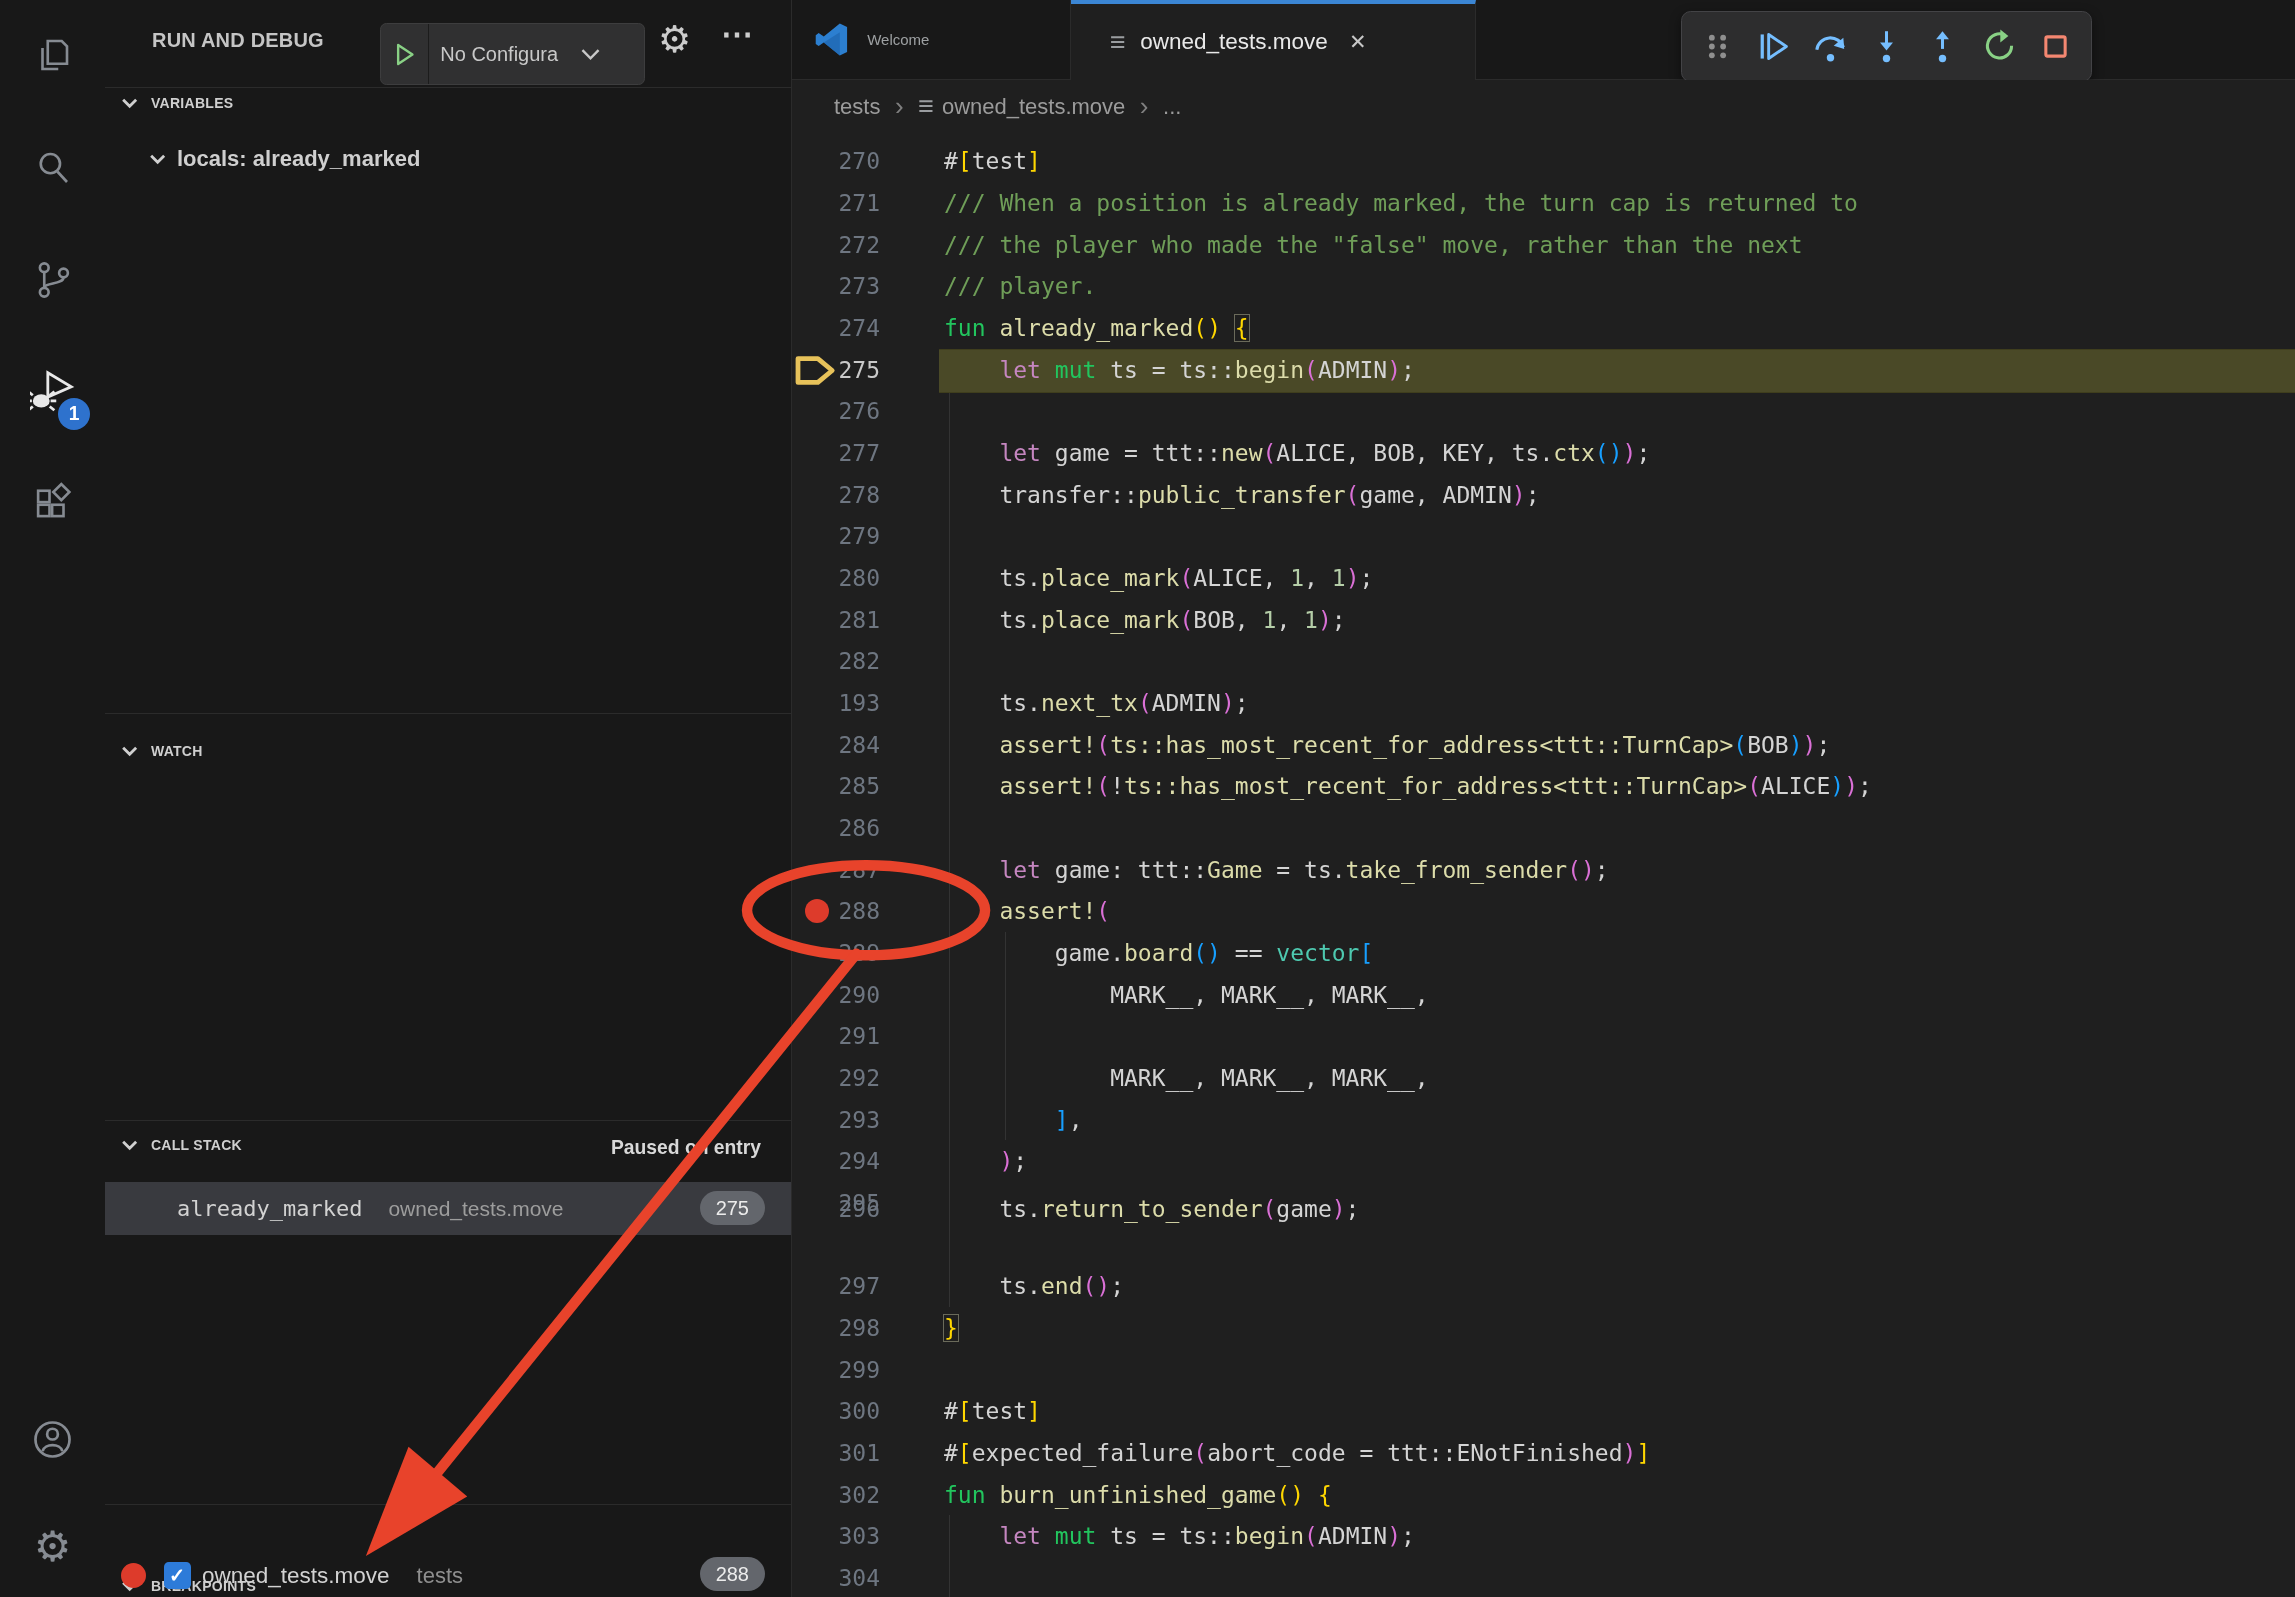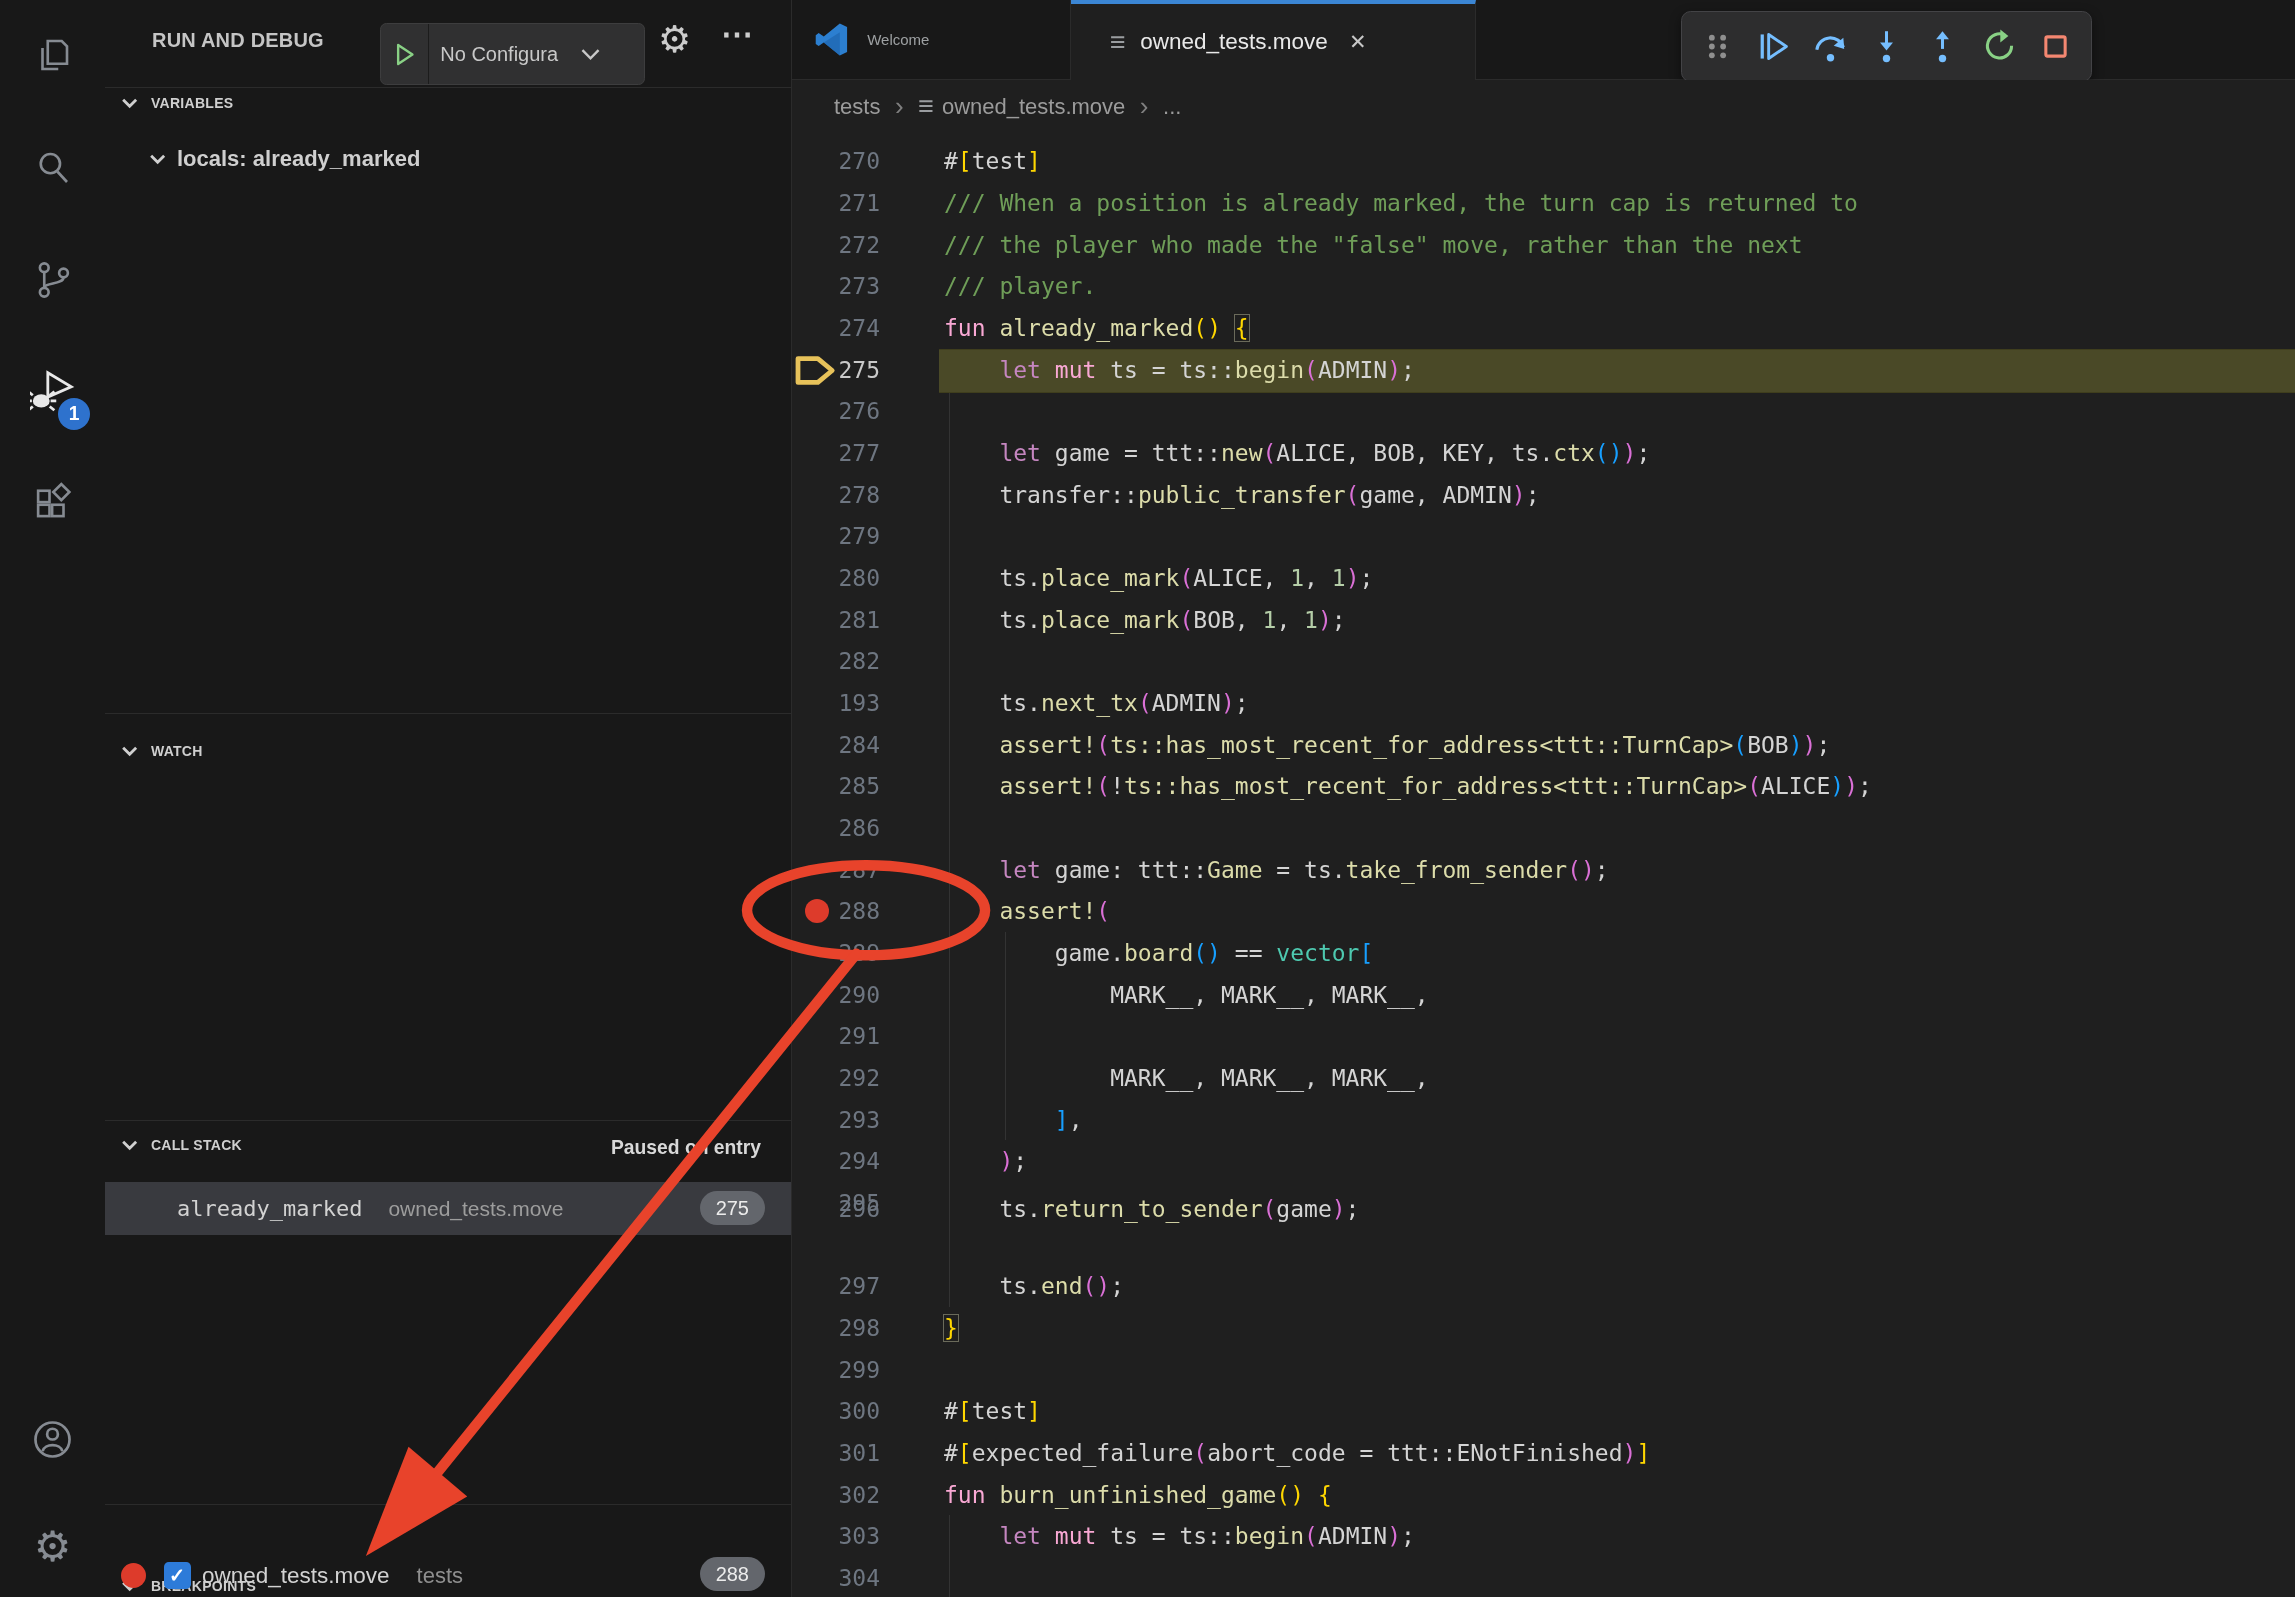--- a/index.html
+++ b/index.html
@@ -68,21 +68,21 @@
   #code{position:absolute;left:0;top:134px;width:1503px;height:1464px;overflow:hidden;
         font-family:"DejaVu Sans Mono",monospace;font-size:23px;}
   .code-row{position:absolute;left:0;width:1503px;height:42px;line-height:42px;white-space:pre;}
   .lnum{position:absolute;left:0;top:0;width:88px;text-align:right;color:#6e7681;}
   .lnum.cur{color:#c9c9c9;}
   .ltxt{position:absolute;left:152px;top:0;}
   .cur-line{position:absolute;left:147px;right:0;height:42px;background:#4a4927;border-top:0.8px solid #3f3e1d;border-bottom:0.8px solid #3f3e1d;}
   .indent-guide{position:absolute;width:0.8px;background:#333333;}
   .bp-gutter-dot{position:absolute;left:13px;top:8.8px;width:24px;height:24px;border-radius:50%;background:#dd3b2b;}
   .cur-marker{position:absolute;left:1.6px;top:4px;}
-  .tok-w{color:#d4d4d4;} .tok-cm{color:#6f9e58;} .tok-kw{color:#f9a8d4;} .tok-pk{color:#c586c0;}
+  .tok-w{color:#d4d4d4;} .tok-cm{color:#6f9e58;} .tok-kw{color:#22c55e;} .tok-pk{color:#c586c0;}
   .tok-fn{color:#dcdcaa;} .tok-ty{color:#4ec9b0;} .tok-nm{color:#b5cea8;}
   .tok-b1{color:#ffd700;} .tok-b2{color:#da70d6;} .tok-b3{color:#179fff;}
   .boxed{outline:0.8px solid #6a6a5a;outline-offset:-0.8px;}
 
   
   #overlay{position:absolute;left:0;top:0;width:2295px;height:1597px;pointer-events:none;z-index:60;}
 </style>
 </head>
 <body>
 

